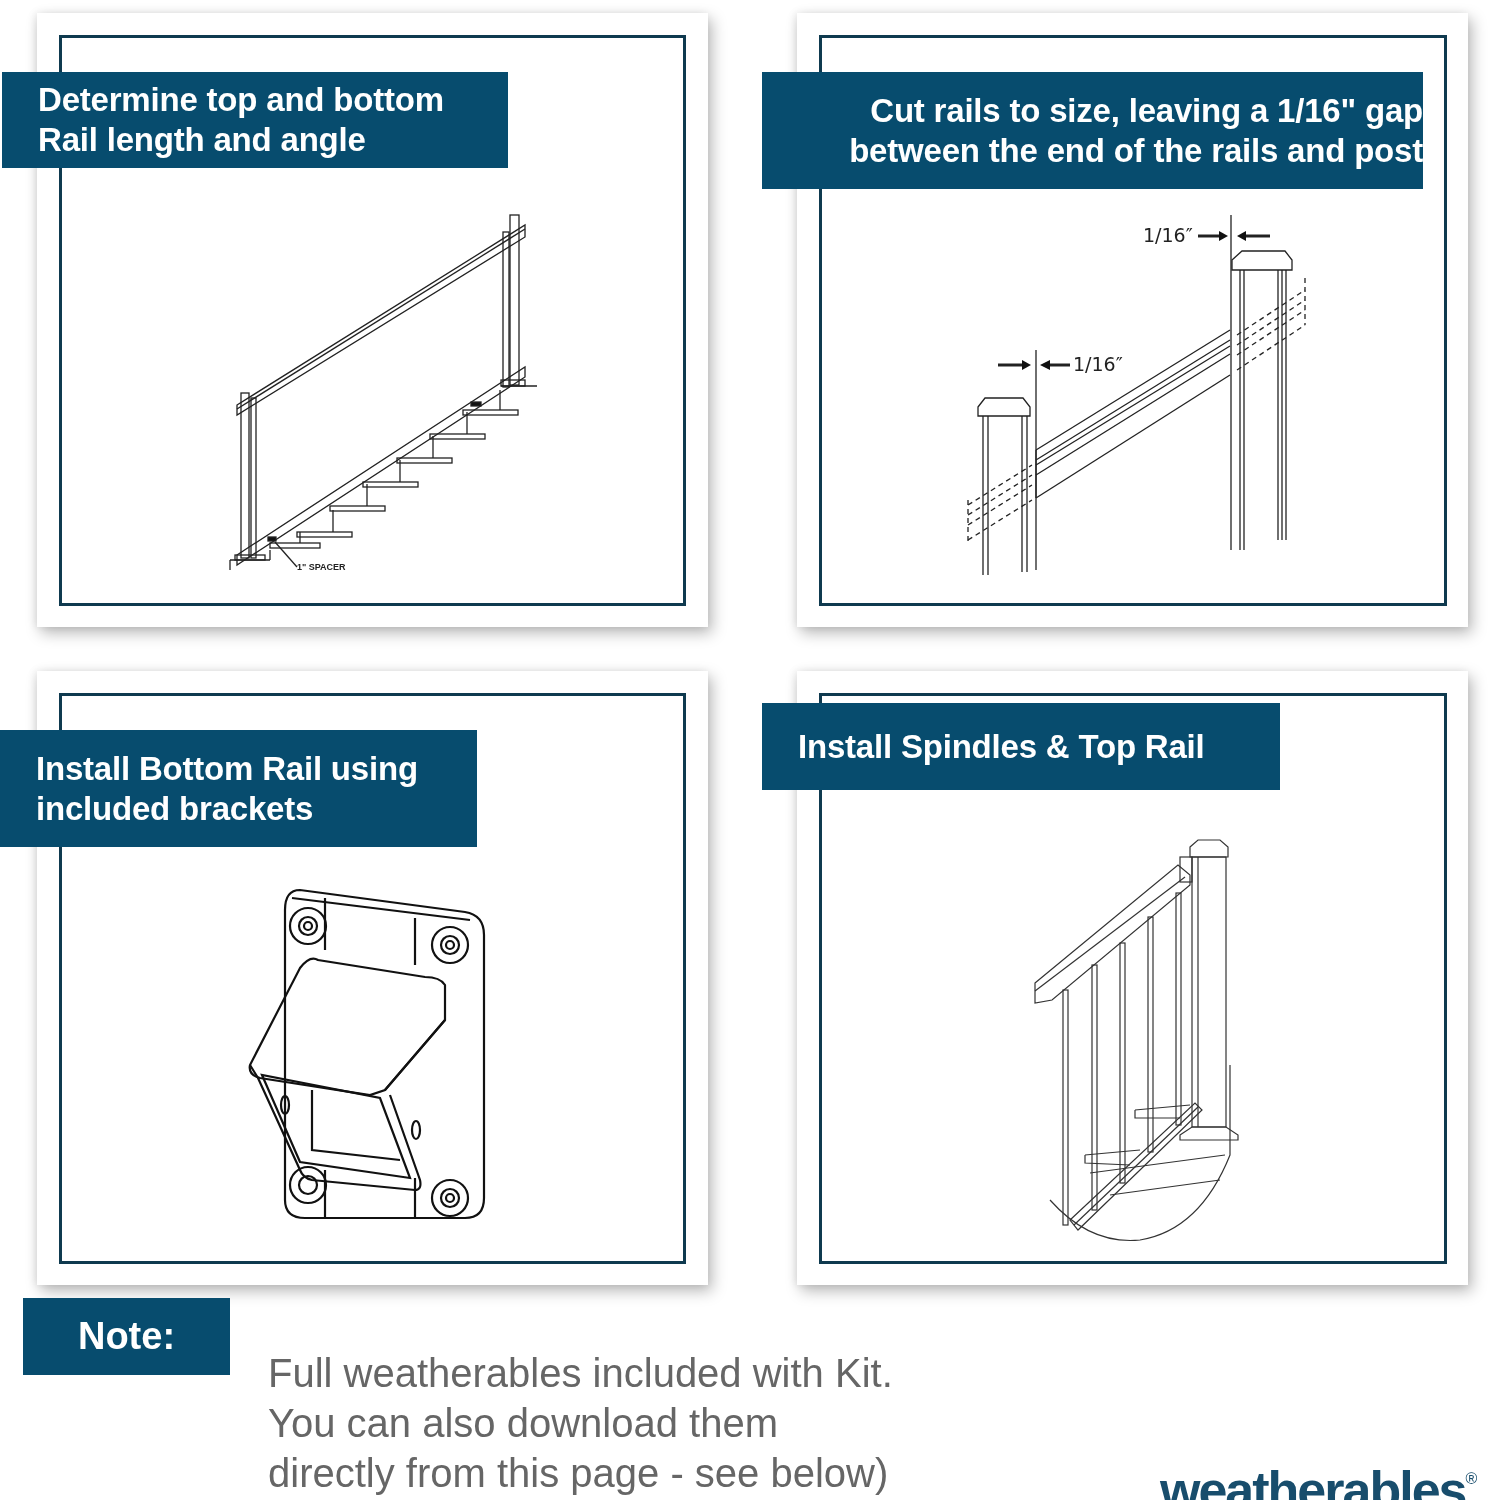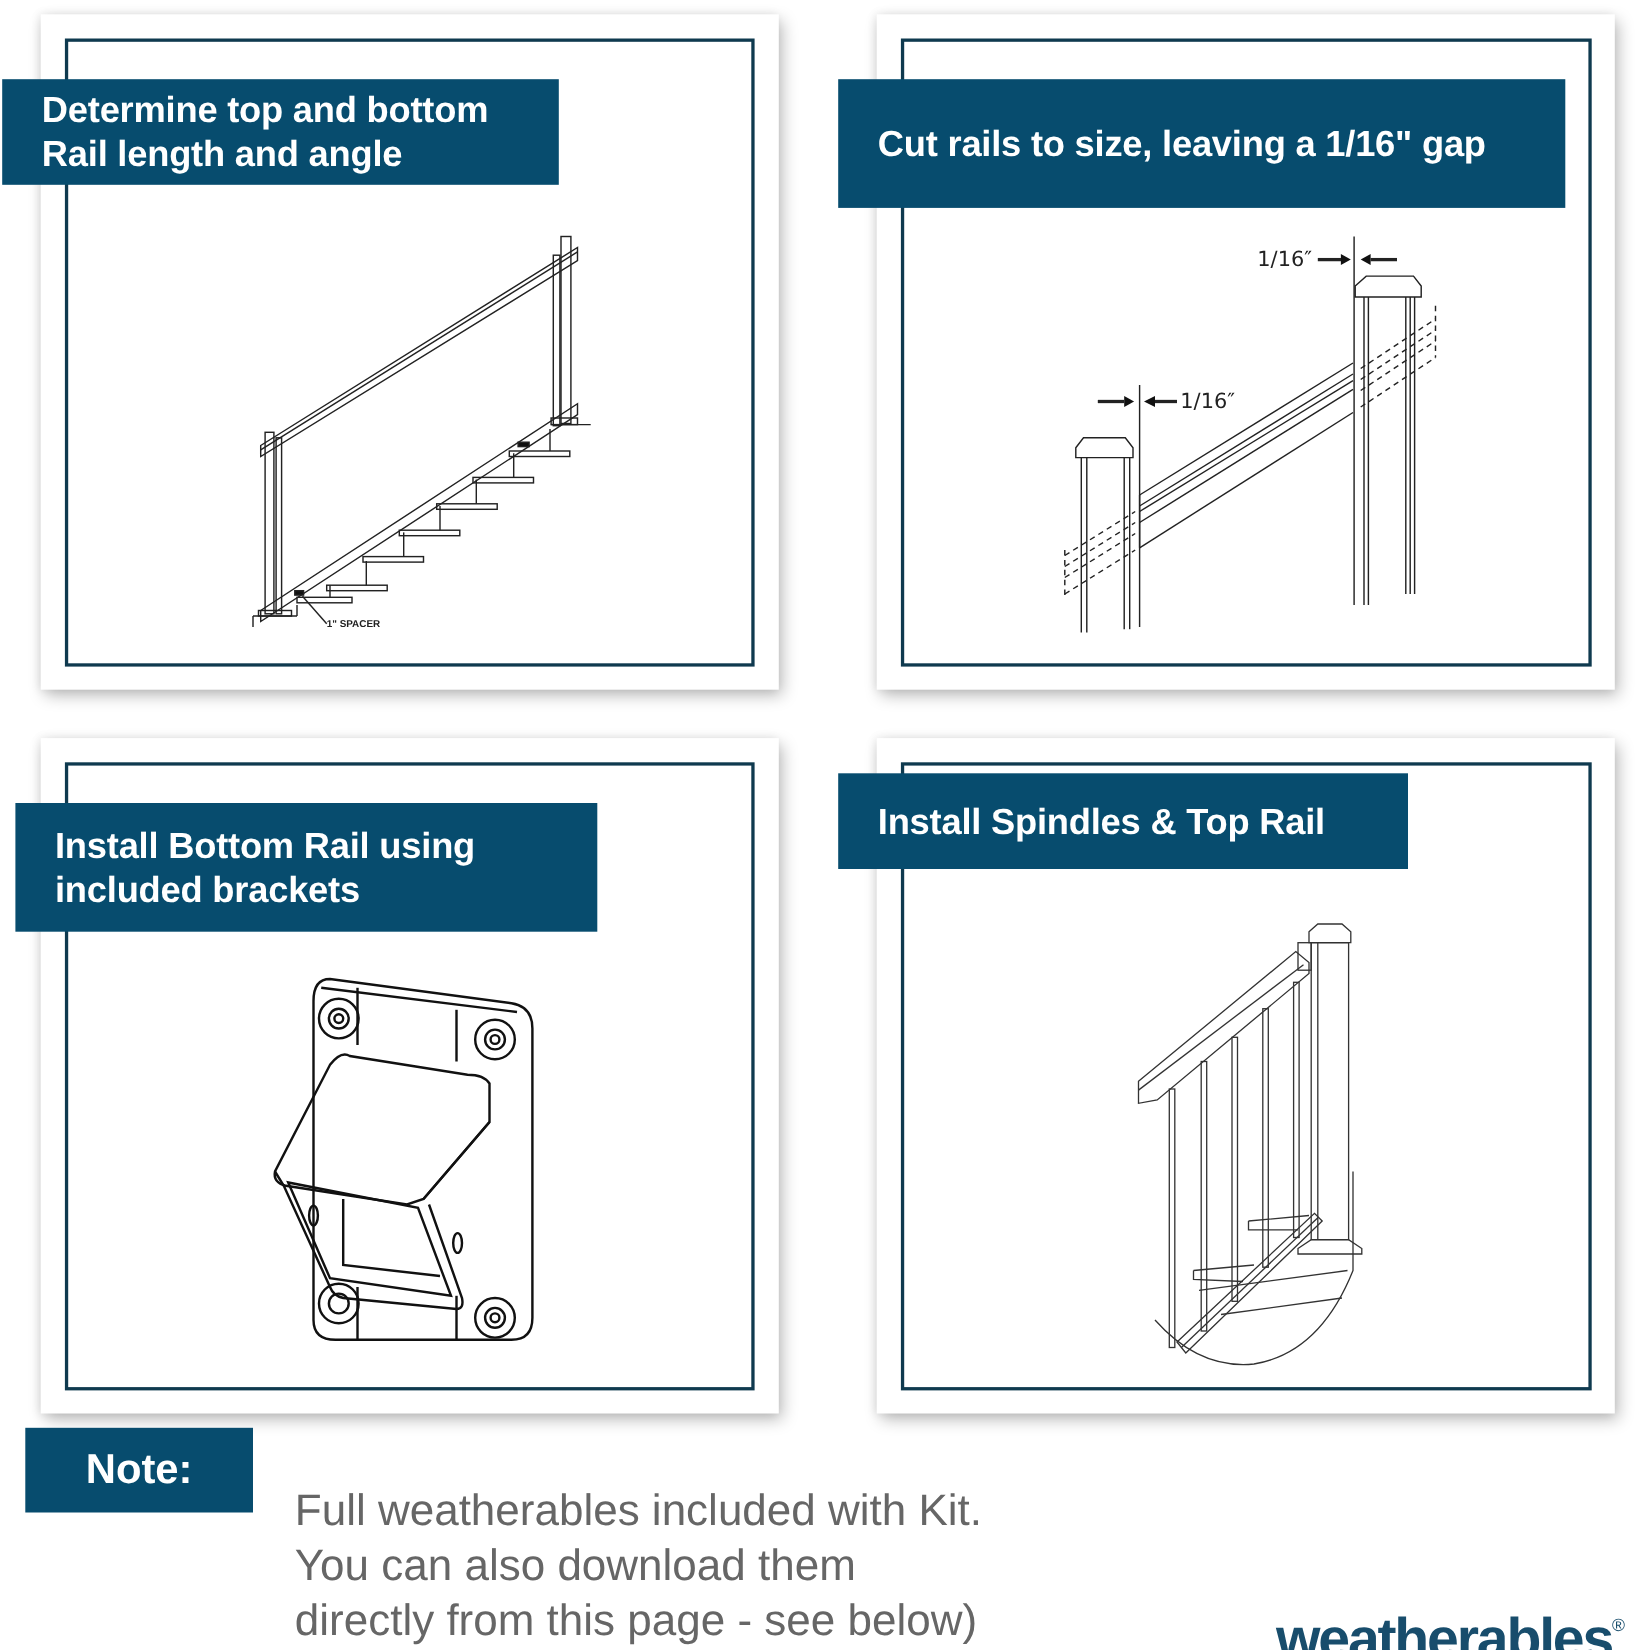--- a/index.html
+++ b/index.html
@@ -61,22 +61,23 @@
   </g>
 
   <rect x="43" y="327" width="8" height="4" fill="#111"></rect>
   <rect x="246" y="192" width="10" height="4" fill="#111"></rect>
   <line x1="50" y1="332" x2="72" y2="357"></line>
   <text x="72" y="360" font-size="9" font-weight="bold" fill="#222" stroke="none" font-family="Liberation Sans, sans-serif">1" SPACER</text>
 </svg>
 
 <div class="card" style="left:797px;top:13px;width:671px;height:614px;"></div>
 <div class="frame" style="left:819px;top:35px;width:628px;height:571px;"></div>
-<div class="banner" style="left:762px;top:72px;width:661px;height:117px;">
+<div class="banner" style="left:762px;top:72px;width:661px;height:117px;align-items:flex-end;">
   <span>Cut rails to size, leaving a 1/16" gap</span>
+  <span>between the end of the rails and post</span>
 </div>
 <svg class="illus" style="left:960px;top:210px;" width="360" height="370" viewBox="0 0 360 370" fill="none" stroke="#222" stroke-width="1.3">
 
   <line x1="271" y1="5" x2="271" y2="340"></line>
   <path d="M272 50 L282 41 L325 41 L332 50 L332 60 L272 60 Z"></path>
   <line x1="280" y1="60" x2="280" y2="340"></line>
     <line x1="284" y1="60" x2="284" y2="340"></line>
   <line x1="318" y1="60" x2="318" y2="330"></line>
     <line x1="322" y1="60" x2="322" y2="330"></line>
     <line x1="326" y1="60" x2="326" y2="330"></line>
@@ -117,21 +118,21 @@
   <line x1="38" y1="155" x2="62" y2="155" stroke-width="3"></line>
     <polygon points="71,155 62,150 62,160" fill="#111" stroke="none"></polygon>
   <line x1="90" y1="155" x2="110" y2="155" stroke-width="3"></line>
     <polygon points="80,155 90,150 90,160" fill="#111" stroke="none"></polygon>
   <text x="183" y="32" font-size="19" fill="#222" stroke="none" font-family="DejaVu Sans, sans-serif">1/16″</text>
   <text x="113" y="161" font-size="19" fill="#222" stroke="none" font-family="DejaVu Sans, sans-serif">1/16″</text>
 </svg>
 
 <div class="card" style="left:37px;top:671px;width:671px;height:614px;"></div>
 <div class="frame" style="left:59px;top:693px;width:627px;height:571px;"></div>
-<div class="banner" style="left:14px;top:730px;width:529px;height:117px;">
+<div class="banner" style="left:0;top:730px;width:477px;height:117px;">
   <span>Install Bottom Rail using</span>
   <span>included brackets</span>
 </div>
 <svg class="illus" style="left:240px;top:880px;" width="260" height="350" viewBox="0 0 260 350" fill="none" stroke="#111" stroke-width="2.2">
   <path d="M60 10 Q45 10 45 30 L45 320 Q45 338 65 338 L225 338 Q244 338 244 318 L244 55 Q244 35 225 32 Z"></path>
   <path d="M52 18 L230 40"></path>
   <line x1="85" y1="18" x2="85" y2="70"></line>
     <line x1="175" y1="38" x2="175" y2="85"></line>
   <line x1="85" y1="290" x2="85" y2="338"></line>
     <line x1="175" y1="298" x2="175" y2="338"></line>

